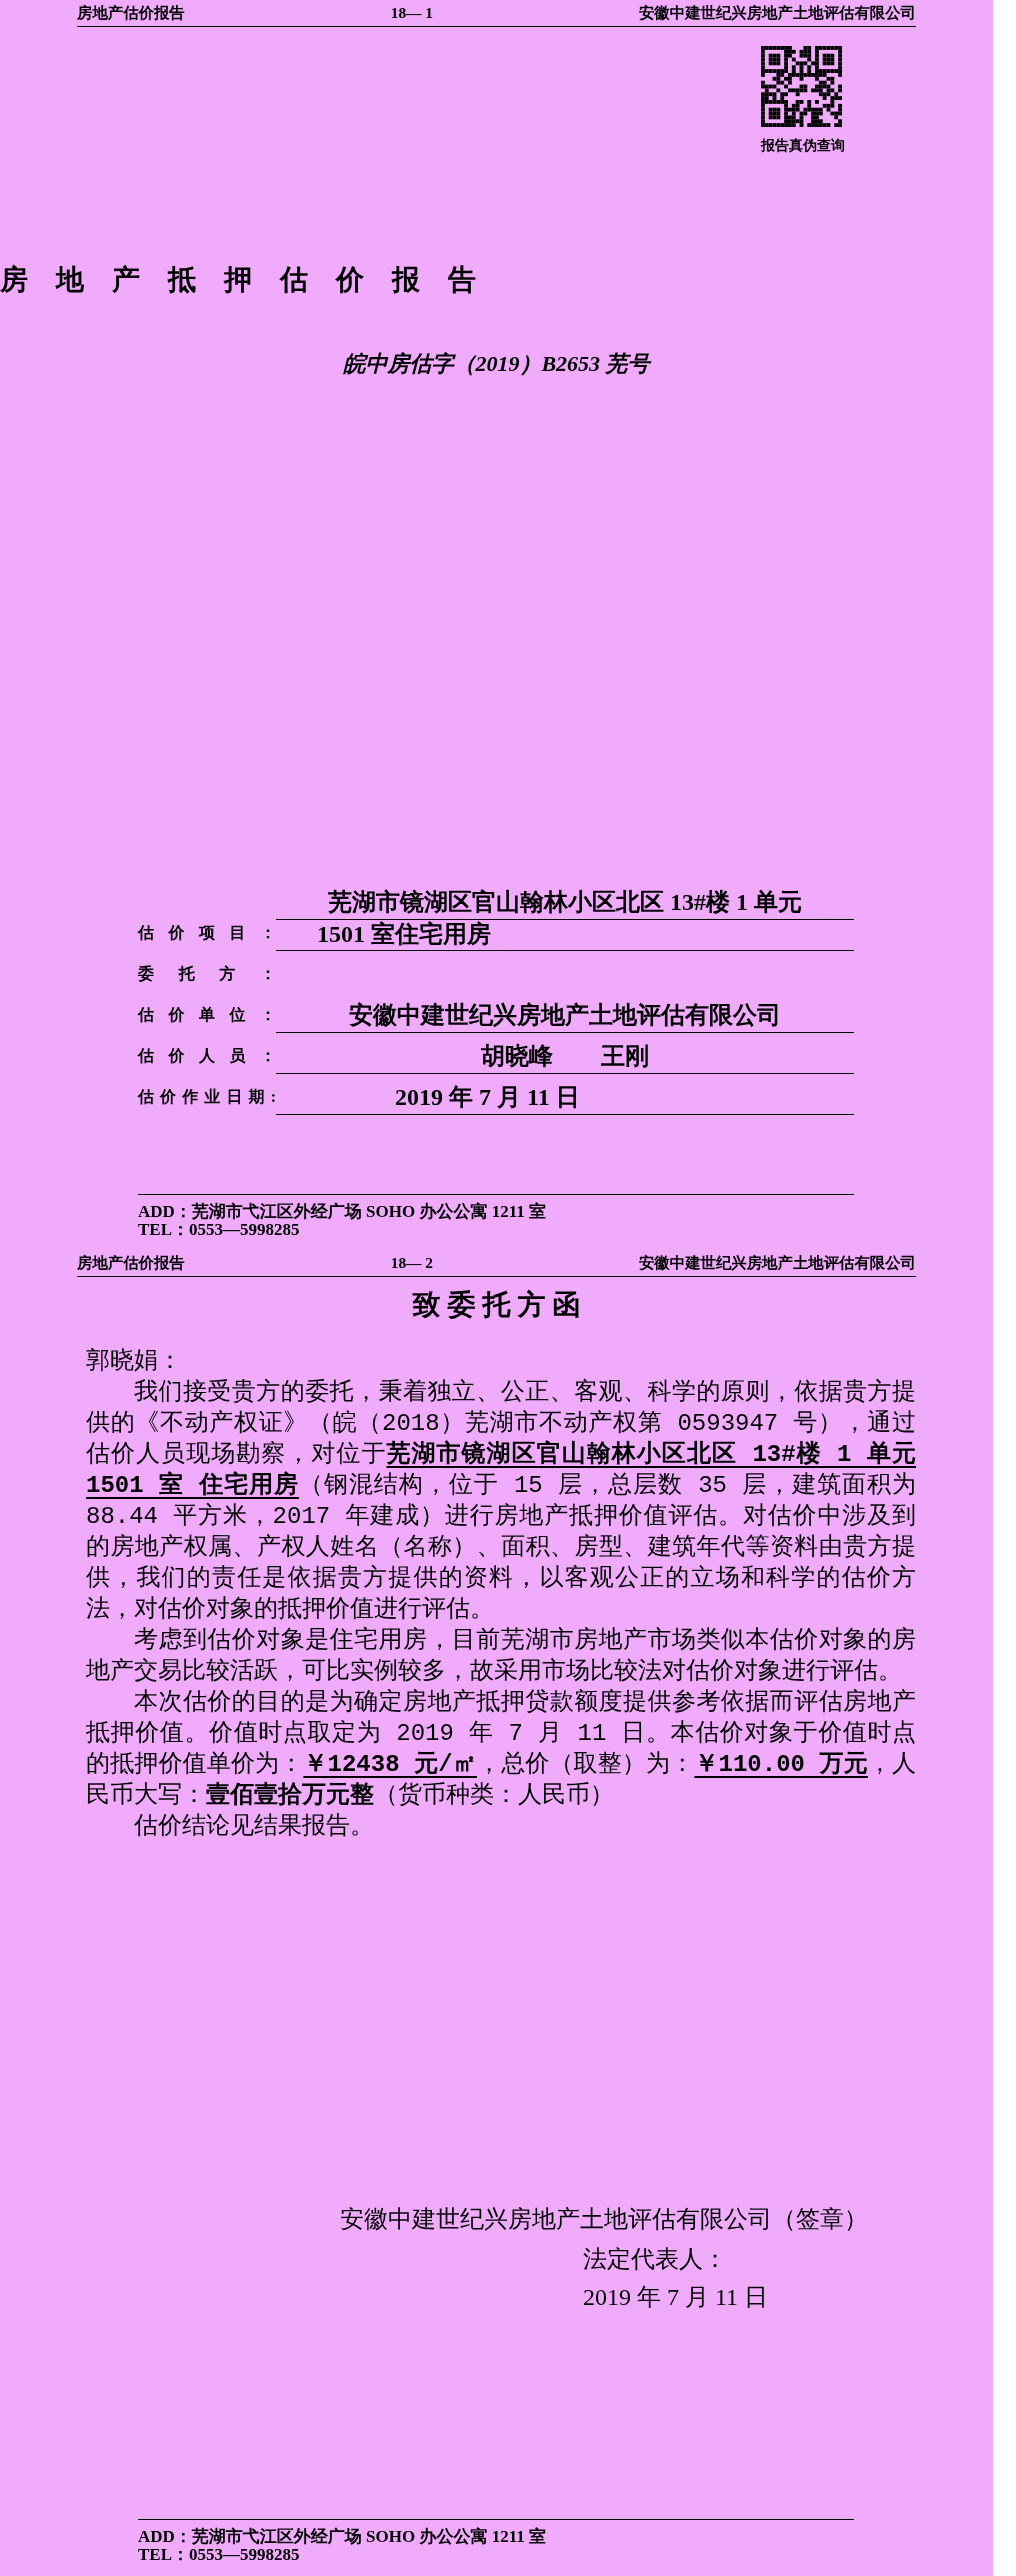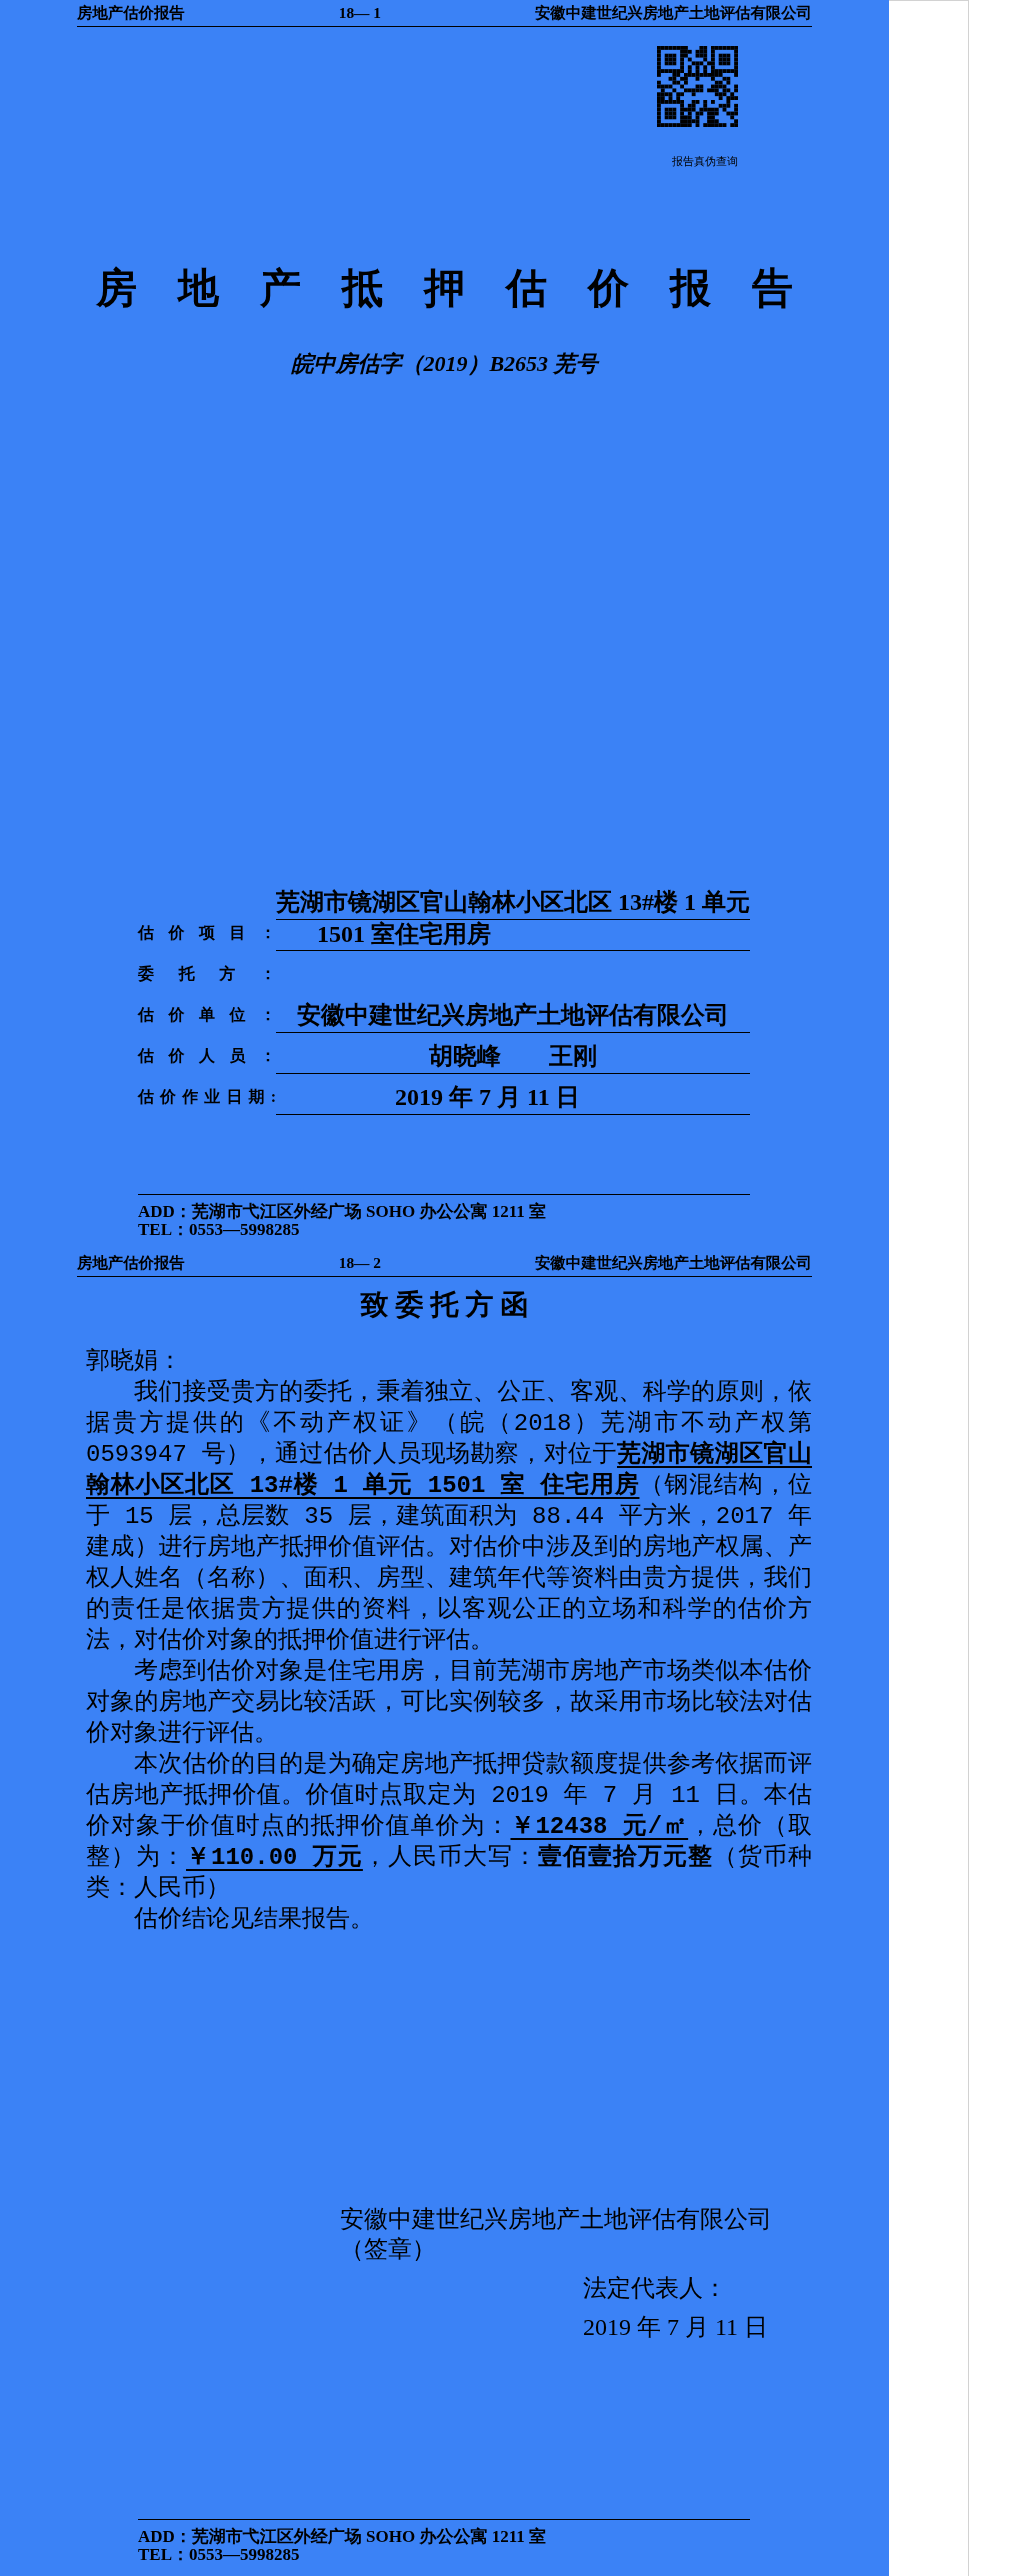--- a/index.html
+++ b/index.html
@@ -10,39 +10,39 @@
     color:#000;
   }
   .doc { position:relative; width:1017px; height:2576px; background:#fff; overflow:hidden; }
 
   
   .edge { position:absolute; background:#d2d2d2; }
   .edge-l { left:47px; top:0; width:1.3px; height:2576px; }
   .edge-r { left:968px; top:0; width:1.3px; height:2576px; }
   .edge-t { left:47px; top:0; width:921px; height:1.3px; }
 
-  .page { position:absolute; left:0; width:889px; background:#3b82f6; overflow:hidden; }
+  .page { position:absolute; left:0; width:993px; background:#f0abfc; overflow:hidden; }
   .p1 { top:0; height:1250px; }
   .p2 { top:1250px; height:1326px; }
 
   .hdr {
     position:absolute; top:2.6px; left:77px; right:77px;
     display:flex; justify-content:space-between; align-items:flex-end;
     font-size:15.4px; font-weight:bold; line-height:20.5px;
     border-bottom:1.3px solid #000; padding-bottom:2.6px;
   }
 
   .qr-wrap { position:absolute; top:46px; right:151px; width:81px; text-align:right; }
   .qr { width:81px; height:81px; }
   .qr svg { display:block; }
-  .qr-cap { margin-top:27px; font-size:11px; font-weight:normal; white-space:nowrap; }
+  .qr-cap { margin-top:10px; font-size:14px; font-weight:bold; white-space:nowrap; }
 
   .title {
     position:absolute; top:261px; left:0; right:0;
-    text-align:center; font-size:41px; font-weight:bold; white-space:nowrap;
+    text-align:left; font-size:28px; font-weight:bold; white-space:nowrap;
   }
   .docno {
     position:absolute; top:349px; left:0; right:0;
     text-align:center; font-size:22px; font-weight:bold;font-style:italic;
   }
 
   .form { position:absolute; top:888px; left:138px; right:139px; }
   .form-row { display:flex; align-items:flex-end; margin-bottom:7.7px; }
   .form-label {
     display:inline-block; min-width:138px; white-space:nowrap;

